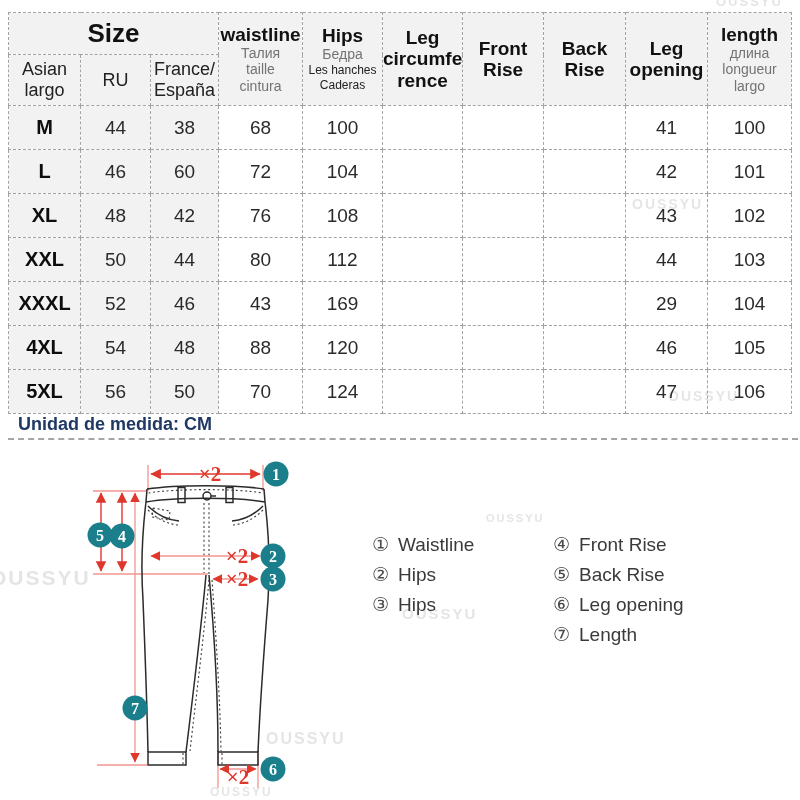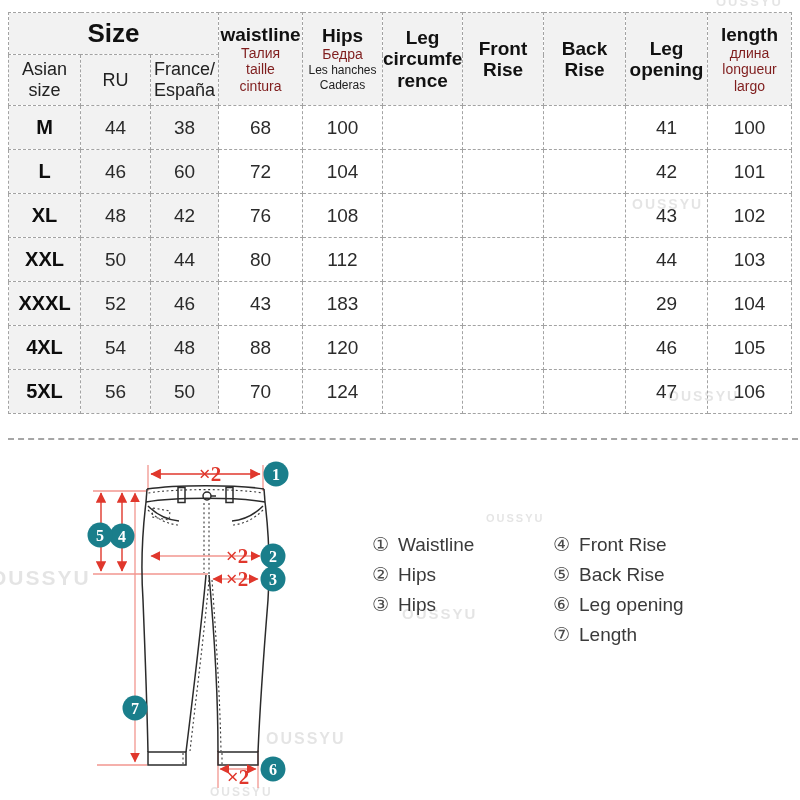--- a/index.html
+++ b/index.html
@@ -8,21 +8,21 @@
 
   
   table.size{position:absolute;left:8px;top:12px;width:783px;border-collapse:collapse;table-layout:fixed;}
   table.size td{border:1px dashed #a3a3a3;text-align:center;vertical-align:middle;padding:0;overflow:hidden;}
   tr.hrow1{height:42px;} tr.hrow2{height:51px;} tr.drow{height:44px;}
   .hd{background:#f2f2f2;}
   .g{background:#f2f2f2;}
   .pre{white-space:pre-line;}
   .size-title{font-size:26px;font-weight:bold;color:#111;}
   .h-bold{font-size:19px;font-weight:bold;line-height:1.12;color:#111;}
-  .h-sub{font-size:14px;line-height:1.18;color:#7f1d1d;}
+  .h-sub{font-size:14px;line-height:1.18;color:#737373;}
   .h-sub-sm{font-size:12px;line-height:1.25;color:#222;}
   .h-mid{font-size:18px;line-height:1.15;color:#222;}
   .rowlbl{font-size:20px;font-weight:bold;color:#0d0d0d;}
   .num{font-size:19px;color:#2b2b2b;}
 
   
   .note{position:absolute;left:18px;top:414px;font-size:18px;font-weight:bold;color:#1f3864;}
   .divider{position:absolute;left:8px;top:438px;width:790px;border-top:2px dashed #a6a6a6;}
 
   
@@ -111,21 +111,21 @@
       </td>
       <td rowspan="2" class="hd">
         <div class="h-bold">length</div>
         <div class="h-sub pre">длина
 longueur
 largo</div>
       </td>
     </tr>
     <tr class="hrow2">
       <td class="hd h-mid pre">Asian
-size</td>
+largo</td>
       <td class="hd h-mid">RU</td>
       <td class="hd h-mid pre">France/
 España</td>
     </tr>
 
     <tr class="drow">
       <td class="g rowlbl">M</td>
       <td class="g num">44</td>
       <td class="g num">38</td>
       <td class="num">68</td>
@@ -170,21 +170,21 @@
       <td class="num"></td>
       <td class="num"></td>
       <td class="num">44</td>
       <td class="num">103</td>
     </tr>
     <tr class="drow">
       <td class="g rowlbl">XXXL</td>
       <td class="g num">52</td>
       <td class="g num">46</td>
       <td class="num">43</td>
-      <td class="num">183</td>
+      <td class="num">169</td>
       <td class="num"></td>
       <td class="num"></td>
       <td class="num"></td>
       <td class="num">29</td>
       <td class="num">104</td>
     </tr>
     <tr class="drow">
       <td class="g rowlbl">4XL</td>
       <td class="g num">54</td>
       <td class="g num">48</td>
@@ -204,20 +204,21 @@
       <td class="num">124</td>
       <td class="num"></td>
       <td class="num"></td>
       <td class="num"></td>
       <td class="num">47</td>
       <td class="num">106</td>
     </tr>
   </tbody>
     </table>
 
+  <div class="note">Unidad de medida: CM</div>
   <div class="divider"></div>
 
   <svg class="diagram" width="350" height="350" viewBox="0 0 350 350">
     <defs>
       <marker id="ah" viewBox="0 0 8 8" refX="7.5" refY="4" markerWidth="7.5" markerHeight="7.5" orient="auto-start-reverse">
         <path d="M0,0 L8,4 L0,8 Z" fill="#e0372c"></path>
       </marker>
     </defs>
 
     <g>

